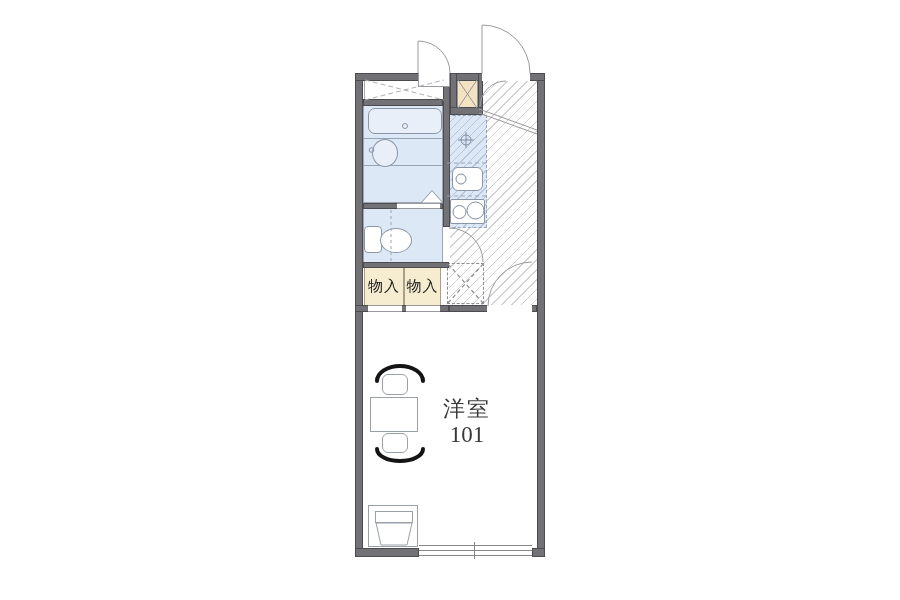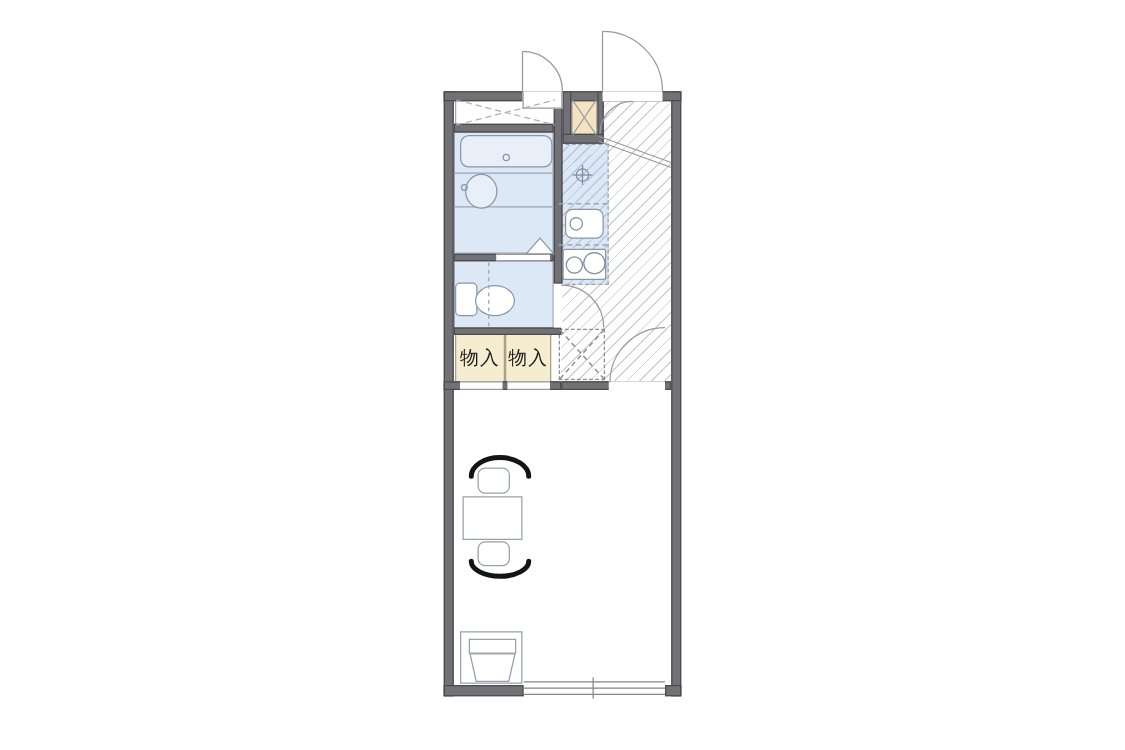--- a/index.html
+++ b/index.html
@@ -74,20 +74,24 @@
   <div class="abs fixture" style="left:370px;top:397px;width:48px;height:35px;border-color:#9aa0a8;"></div>
   <div class="abs fixture" style="left:382px;top:374px;width:26px;height:21px;border-radius:6px;border-color:#9aa0a8;"></div>
   <div class="abs fixture" style="left:382px;top:433px;width:26px;height:20px;border-radius:6px;border-color:#9aa0a8;"></div>
   <div class="abs fixture" style="left:368px;top:505px;width:50px;height:42px;border-color:#9aa0a8;"></div>
   <div class="abs fixture" style="left:375px;top:511px;width:38px;height:12px;border-color:#9aa0a8;"></div>
 
   <div class="abs" style="left:419px;top:545px;width:113px;height:11px;background:#fff;border-top:1px solid #85858a;border-bottom:1px solid #85858a;"></div>
   <div class="abs" style="left:419px;top:550px;width:113px;height:0;border-top:1px solid #85858a;"></div>
   <div class="abs" style="left:474px;top:542px;width:0;height:17px;border-left:1px solid #85858a;"></div>
 
+  <div id="room-title" class="abs" style="left:403px;top:396px;width:128px;">
+    <div class="l1">洋室</div>
+    <div class="l2">101</div>
+  </div>
 
   <svg width="900" height="600" viewBox="0 0 900 600">
 
     <g stroke="#b0b0b4" stroke-width="1" stroke-dasharray="5,3">
       <line x1="365" y1="80" x2="444" y2="100"></line>
         <line x1="365" y1="100" x2="444" y2="80"></line>
     </g>
     <g stroke="#97979c" stroke-width="1">
       <line x1="458" y1="80" x2="477" y2="108"></line>
         <line x1="458" y1="108" x2="477" y2="80"></line>

